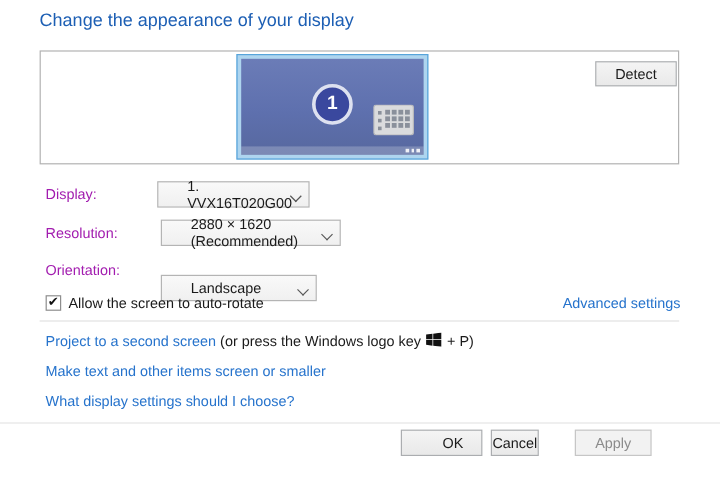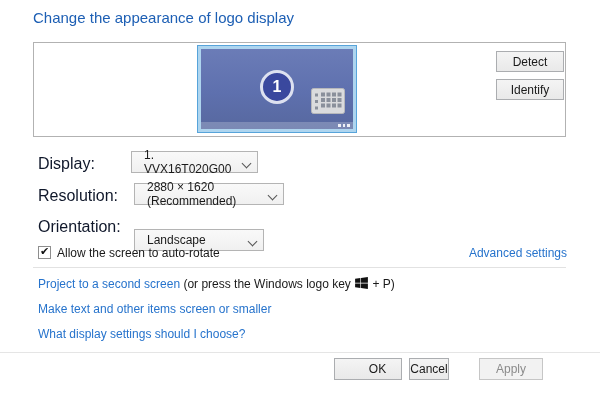--- a/index.html
+++ b/index.html
@@ -64,28 +64,28 @@
     box-sizing:border-box;cursor:pointer;
   }
   .btn-detect{left:462px;top:8px;width:68px;height:21px;}
   .btn-identify{left:462px;top:36px;width:68px;height:21px;}
   .btn-ok{left:334px;top:358px;width:68px;height:22px;padding-left:19px;}
   .btn-cancel{left:409px;top:358px;width:40px;height:22px;}
   .btn-apply{left:479px;top:358px;width:64px;height:22px;
     color:#8b8b8b;border-color:#c6c6c6;background:#f2f2f2;cursor:default;}
 
   
-  .field-label{left:38px;font-size:16px;color:#0f172a;}
+  .field-label{left:38px;font-size:12px;color:#a21caf;}
   .dropdown{
     box-sizing:border-box;height:22px;
     background:linear-gradient(180deg,#f9f9f9,#f0f0f0);
     border:1px solid #b4b4b4;
     font-size:12px;color:#1a1a1a;
     display:flex;align-items:center;
-    padding:0 20px 0 12px;cursor:pointer;
+    padding:0 20px 0 24px;cursor:pointer;
   }
   .chevron{
     position:absolute;right:7px;top:8px;
     width:6px;height:6px;
     border-left:1px solid #565656;border-bottom:1px solid #565656;
     transform:rotate(-45deg);
   }
   .dd-display{left:131px;top:151px;width:127px;}
   .dd-resolution{left:134px;top:183px;width:150px;}
   .dd-orientation{left:134px;top:229px;width:130px;}
@@ -112,21 +112,21 @@
   .divider2{left:0;top:352px;width:600px;height:0;border-top:1px solid #e5e5e5;}
   .line1{left:38px;top:277px;font-size:12px;white-space:nowrap;}
   .line1 .plain{color:#1a1a1a;}
   .line2{left:38px;top:302px;}
   .line3{left:38px;top:327px;}
   .winlogo{display:inline-block;vertical-align:-1px;margin:0 1px;}
 </style>
 </head>
 <body>
 
-<div class="abs page-title">Change the appearance of logo display</div>
+<div class="abs page-title">Change the appearance of your display</div>
 
 <div class="abs preview-box">
 
   <div class="abs monitor">
     <div class="monitor-screen">
       <div class="monitor-badge">
         <span>1</span>
       </div>
       <span class="tile-icon">
         <svg width="34" height="26" viewBox="0 0 34 26">
@@ -154,21 +154,20 @@
         <span class="taskbar-dots">
             <i></i>
             <i></i>
             <i></i>
           </span>
       </div>
     </div>
   </div>
 
   <div class="abs btn btn-detect">Detect</div>
-  <div class="abs btn btn-identify">Identify</div>
 </div>
 
 <div class="abs field-label lbl-display">Display:</div>
 <div class="abs dropdown dd-display">
   <span>1. VVX16T020G00</span>
   <i class="chevron"></i>
 </div>
 
 <div class="abs field-label lbl-resolution">Resolution:</div>
 <div class="abs dropdown dd-resolution">

